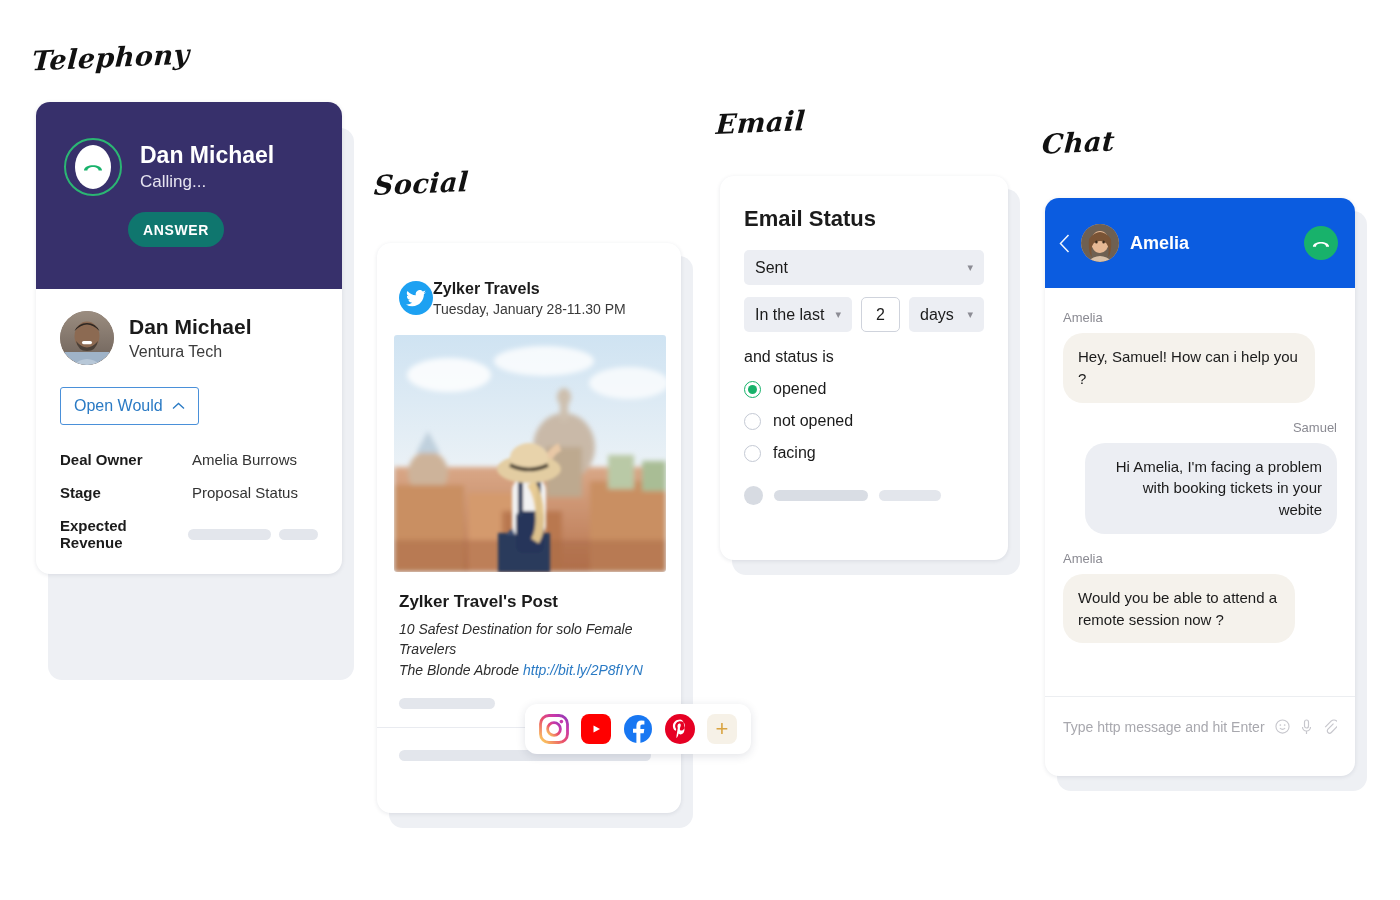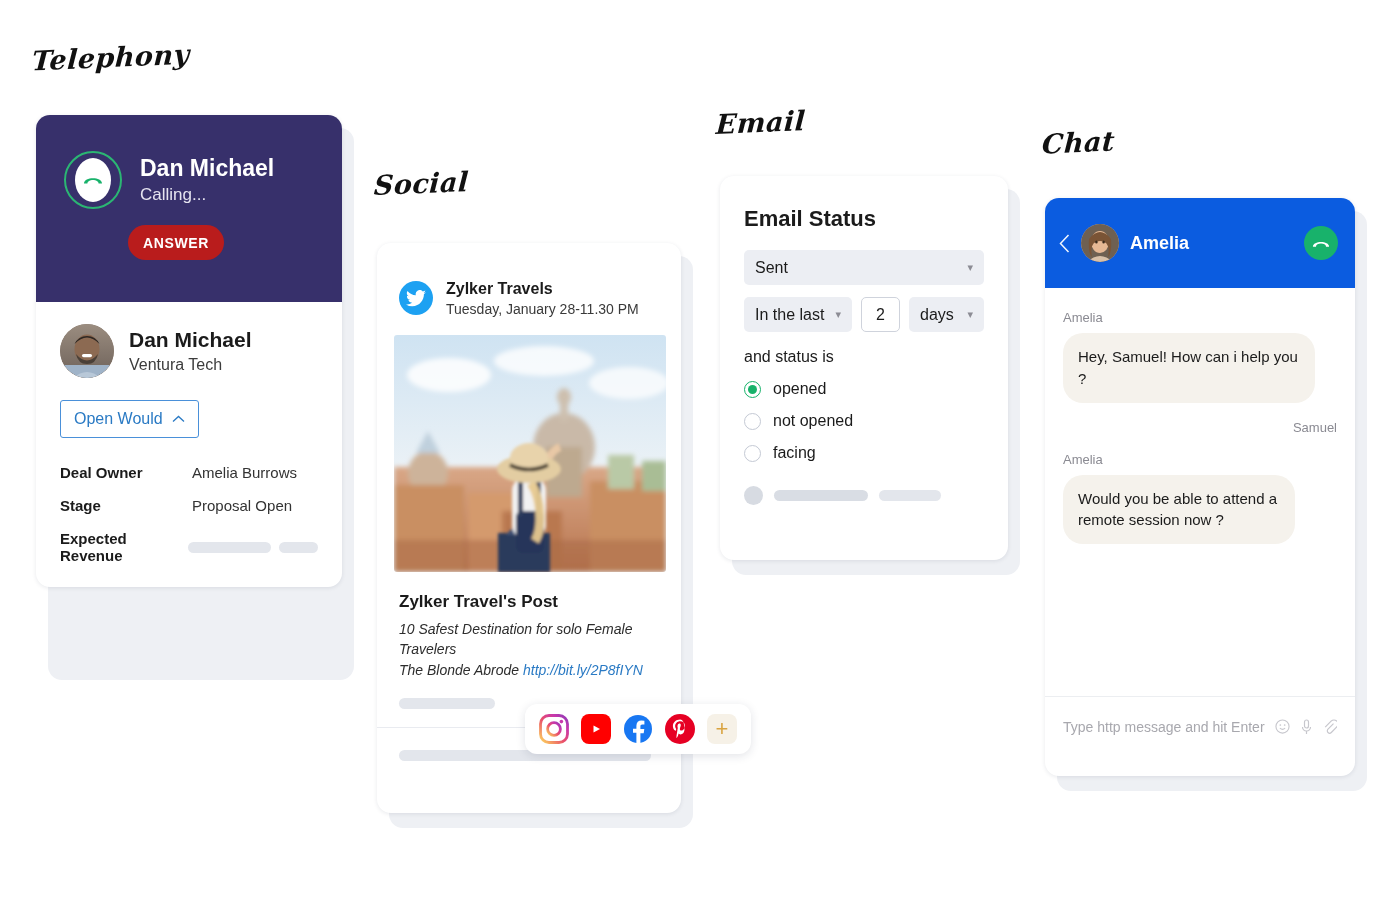--- a/index.html
+++ b/index.html
@@ -33,21 +33,21 @@
   }
   .card-shadow {
     position: absolute;
     background: #eef0f4;
     border-radius: 14px;
     z-index: 0;
   }
   .card-main { z-index: 1; box-shadow: 0 1px 4px rgba(30,40,70,.10); }
 
   
-  #telephony-card { left: 36px; top: 115px; width: 306px; height: 472px; }
+  #telephony-card { left: 36px; top: 102px; width: 306px; height: 472px; }
   #telephony-shadow { left: 48px; top: 128px; width: 306px; height: 552px; }
   .tel-top {
     background: #37306B;
     height: 187px;
     padding: 36px 0 0 28px;
     display: flex;
     flex-direction: column;
   }
   .tel-top-row { display: flex; align-items: center; gap: 18px; }
   .call-ring {
@@ -59,21 +59,21 @@
   .call-ring .inner {
     width: 36px; height: 44px; border-radius: 50%;
     background: #ffffff;
     display: flex; align-items: center; justify-content: center;
   }
   .tel-name { color: #ffffff; font-size: 23px; font-weight: 700; line-height: 1.15; }
   .tel-status { color: #e6e4f0; font-size: 17px; margin-top: 3px; }
   .answer-btn {
     margin: 16px 0 0 64px;
     width: 96px; height: 35px;
-    background: #b91c1c;
+    background: #0f766e;
     color: #ffffff;
     border: none; border-radius: 18px;
     font-family: "Liberation Sans", sans-serif;
     font-size: 14px; font-weight: 700; letter-spacing: .6px;
     cursor: pointer;
   }
   .tel-body { padding: 22px 24px 0 24px; }
   .contact-row { display: flex; align-items: center; gap: 15px; }
   .avatar-photo {
     width: 54px; height: 54px; border-radius: 50%;
@@ -94,21 +94,21 @@
   }
   .deal-table { margin-top: 26px; }
   .deal-row { display: flex; align-items: center; margin-bottom: 16px; }
   .deal-label { width: 132px; font-size: 15px; font-weight: 700; color: #1b1b1b; }
   .deal-value { font-size: 15px; color: #333333; }
   .skel { background: #e3e6ec; border-radius: 6px; height: 11px; }
 
   
   #social-card { left: 377px; top: 243px; width: 304px; height: 570px; }
   #social-shadow { left: 389px; top: 256px; width: 304px; height: 572px; }
-  .soc-head { display: flex; align-items: center; gap: 13px; padding: 36px 0 0 22px; }
+  .soc-head { display: flex; align-items: center; padding: 36px 0 0 22px; }
   .tw-badge {
     width: 34px; height: 34px; border-radius: 50%;
     background: #1DA1F2; flex: none;
     display: flex; align-items: center; justify-content: center;
   }
   .soc-author { font-size: 16px; font-weight: 700; color: #1b1b1b; line-height: 1.2; }
   .soc-time { font-size: 14px; color: #3a3a3a; margin-top: 3px; }
   .soc-photo {
     margin: 18px 15px 0 17px;
     height: 237px; border-radius: 3px;
@@ -257,21 +257,21 @@
         </svg>
       </div>
 
       <div class="deal-table">
         <div class="deal-row">
           <div class="deal-label">Deal Owner</div>
           <div class="deal-value">Amelia Burrows</div>
         </div>
         <div class="deal-row">
           <div class="deal-label">Stage</div>
-          <div class="deal-value">Proposal Open</div>
+          <div class="deal-value">Proposal Status</div>
         </div>
         <div class="deal-row">
           <div class="deal-label">Expected Revenue</div>
           <div class="skel" style="width:85px;"></div>
           <div class="skel" style="width:40px; margin-left:8px;"></div>
         </div>
       </div>
     </div>
   </div>
 
@@ -467,20 +467,21 @@
       </div>
     </div>
 
     <div class="chat-body">
       <div class="msg">
         <div class="msg-who">Amelia</div>
         <div class="bubble them">Hey, Samuel! How can i help you ?</div>
       </div>
       <div class="msg right">
         <div class="msg-who right">Samuel</div>
+        <div class="bubble me">Hi Amelia, I'm facing a problem with booking tickets in your webite</div>
       </div>
       <div class="msg">
         <div class="msg-who">Amelia</div>
         <div class="bubble them" style="max-width:232px;">Would you be able to attend a remote session now ?</div>
       </div>
     </div>
 
     <div class="chat-input">
       <div class="chat-ph">Type http message and hit Enter</div>
       <span class="ci">

